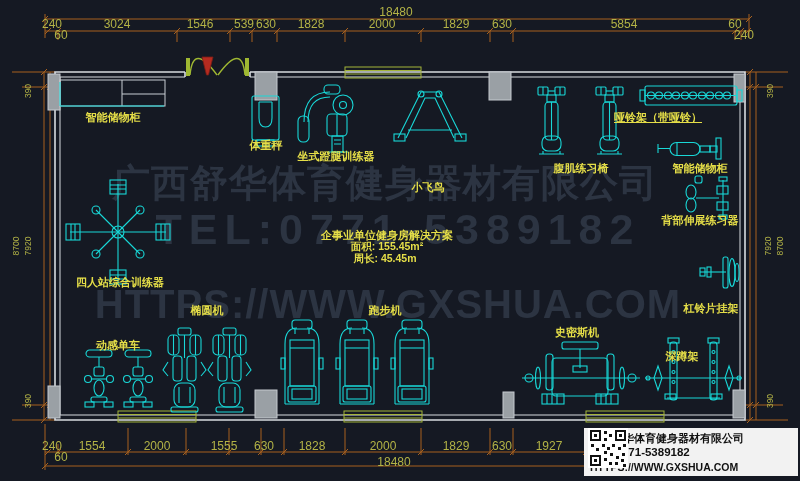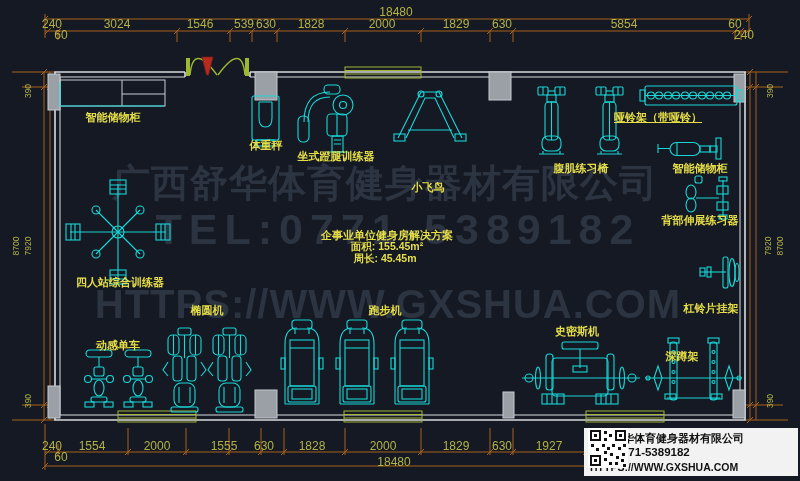--- a/index.html
+++ b/index.html
@@ -356,21 +356,21 @@
   <span class="lbl" style="left:428px;top:140px;margin-top:41px;">小飞鸟</span>
   <span class="lbl" style="left:658px;top:111px;text-decoration:underline;">哑铃架（带哑铃）</span>
   <span class="lbl" style="left:581px;top:162px;">腹肌练习椅</span>
   <span class="lbl" style="left:700px;top:162px;">智能储物柜</span>
   <span class="lbl" style="left:700px;top:214px;">背部伸展练习器</span>
   <span class="lbl" style="left:711px;top:287px;margin-top:15px;">杠铃片挂架</span>
   <span class="lbl" style="left:120px;top:276px;">四人站综合训练器</span>
   <span class="lbl" style="left:207px;top:304px;">椭圆机</span>
   <span class="lbl" style="left:118px;top:339px;">动感单车</span>
   <span class="lbl" style="left:385px;top:304px;">跑步机</span>
-  <span class="lbl" style="left:577px;top:326px;font-family:Liberation Mono, monospace;">史密斯机</span>
+  <span class="lbl" style="left:577px;top:326px;">史密斯机</span>
   <span class="lbl" style="left:682px;top:326px;margin-top:24px;">深蹲架</span>
 
   <span class="sol sol-title" style="left:387px;top:228px;">企事业单位健身房解决方案</span>
   <span class="sol sol-sub" style="left:387px;top:240px;">面积: 155.45m²</span>
   <span class="sol sol-sub" style="left:385px;top:252px;">周长: 45.45m</span>
 
   <div class="infobox">
     <svg class="qr" width="40" height="40" viewBox="0 0 40 40">
       <rect x="0" y="0" width="40" height="40" fill="#ffffff"></rect>
       <g fill="#111111">

